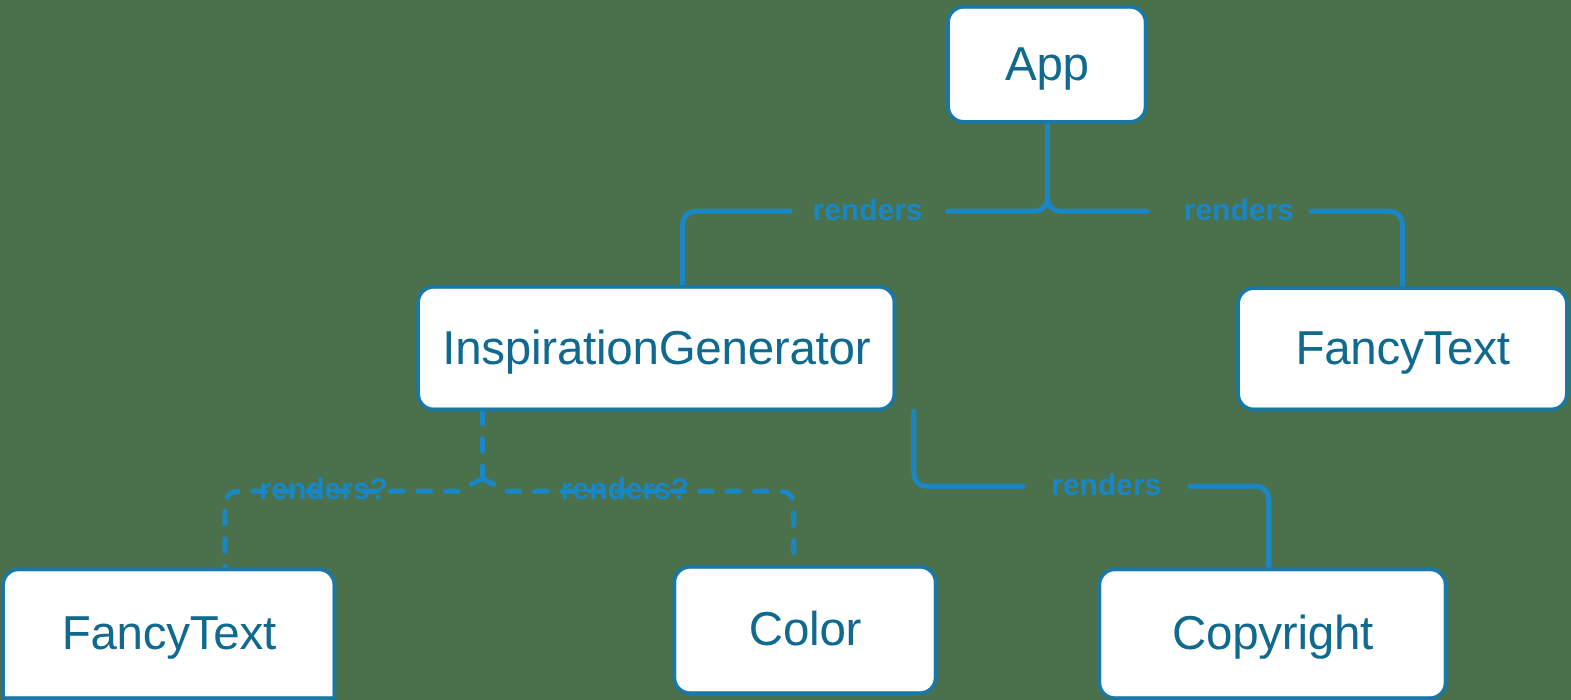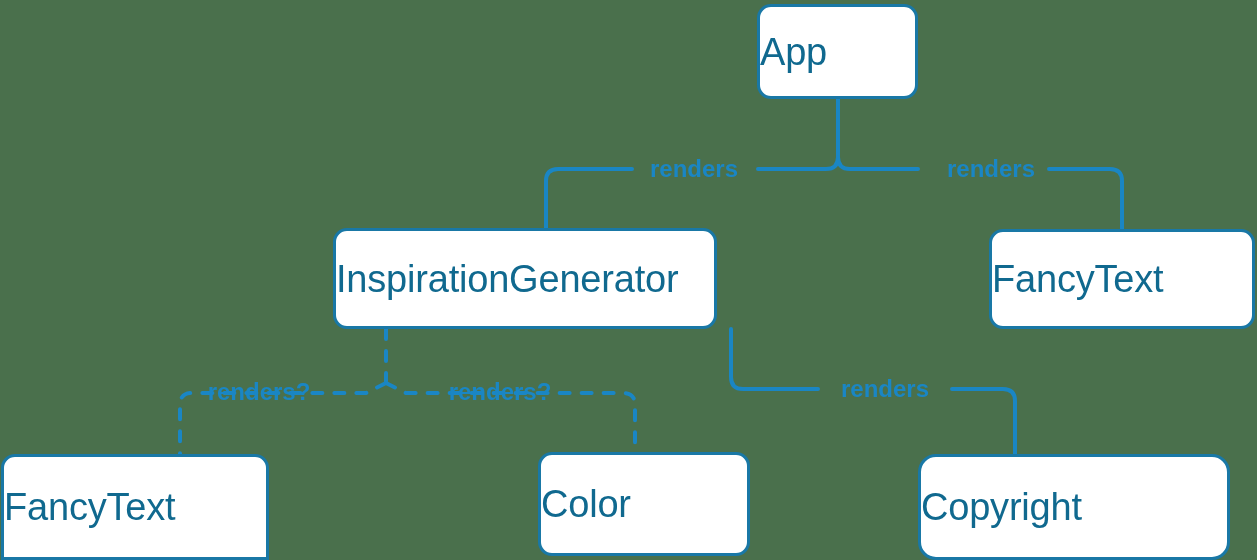--- a/index.html
+++ b/index.html
@@ -29,21 +29,21 @@
     z-index: 1;
   }
   .node {
     position: absolute;
     z-index: 2;
     background: #ffffff;
     border: 3px solid #1978a6;
     border-radius: 14px;
     display: flex;
     align-items: center;
-    justify-content: flex-start;
+    justify-content: center;
     box-sizing: border-box;
   }
   .node-label {
     color: #10698f;
     font-size: 38px;
     font-weight: 400;
     line-height: 1;
     white-space: nowrap;
     letter-spacing: -0.2px;
   }
@@ -57,21 +57,21 @@
     white-space: nowrap;
     transform: translate(-50%, -50%);
   }
 
   
   #node-app          { left: 757px;  top: 4px;   width: 161px; height: 95px;  }
   #node-inspiration  { left: 333px;  top: 228px; width: 384px; height: 101px; }
   #node-fancytext-right { left: 989px; top: 229px; width: 266px; height: 100px; }
   #node-fancytext-bottom { left: 1px; top: 454px; width: 268px; height: 106px; border-bottom-left-radius: 0; border-bottom-right-radius: 0; }
   #node-color        { left: 538px;  top: 452px; width: 212px; height: 104px; }
-  #node-copyright    { left: 918px;  top: 454px; width: 312px; height: 106px; border-radius: 18px; }
+  #node-copyright    { left: 878px;  top: 454px; width: 280px; height: 106px; }
 </style>
 </head>
 <body>
 
 <div id="diagram-root">
 
   <svg class="edge-layer" width="1257" height="560" viewBox="0 0 1257 560" fill="none" xmlns="http://www.w3.org/2000/svg">
 
     <path d="M 838 99 L 838 157 Q 838 169 826 169 L 758 169" stroke="#1a86c4" stroke-width="4" fill="none" stroke-linecap="round"></path>
     <path d="M 838 157 Q 838 169 850 169 L 918 169" stroke="#1a86c4" stroke-width="4" fill="none" stroke-linecap="round"></path>

